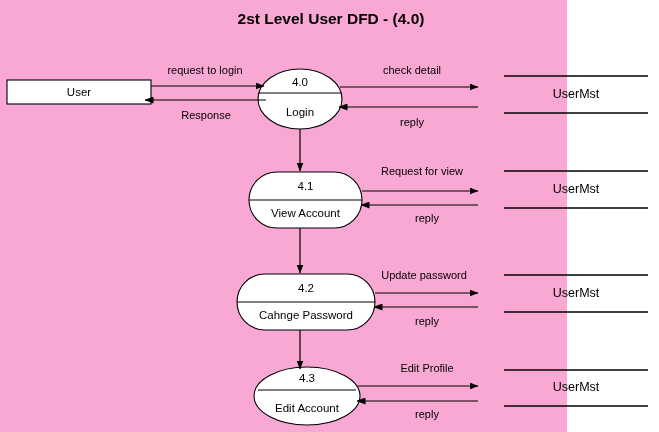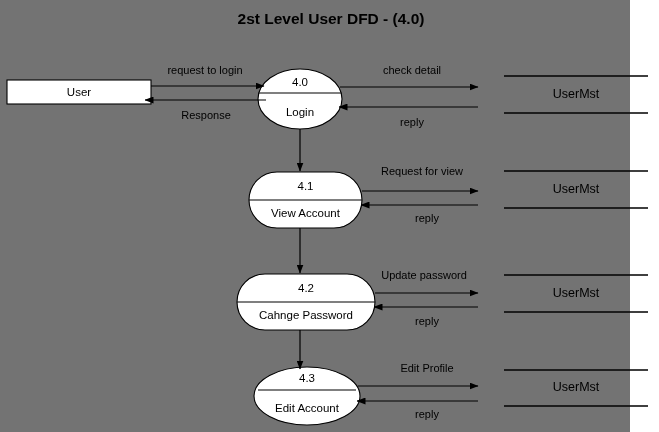--- a/index.html
+++ b/index.html
@@ -10,23 +10,23 @@
   }
   body {
     width: 659px;
     height: 432px;
     overflow: hidden;
     font-family: "Liberation Sans", sans-serif;
     color: #000000;
   }
   #dfd-canvas {
     position: relative;
-    width: 630px;
+    width: 567px;
     height: 432px;
-    background: #737373;
+    background: #f9a8d4;
   }
   svg#dfd-svg {
     position: absolute;
     top: 0;
     left: 0;
     width: 659px;
     height: 432px;
     display: block;
   }
   .shape-stroke {

